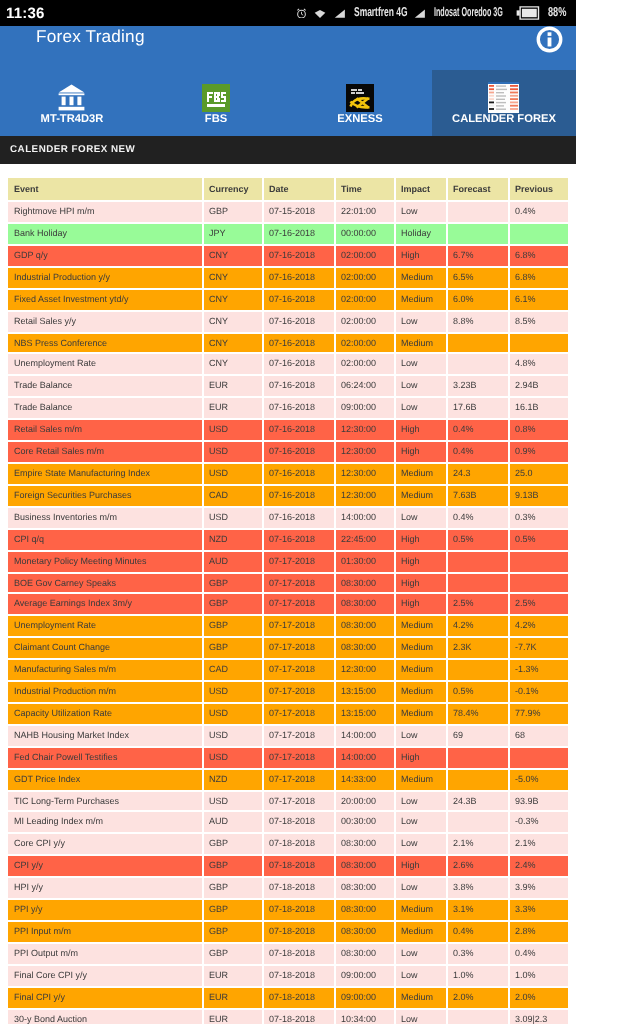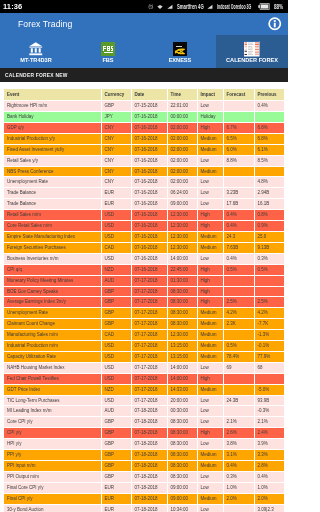--- a/index.html
+++ b/index.html
@@ -14,21 +14,21 @@
   .sb-time{font-weight:bold;letter-spacing:.1px;}
   .sb-right{margin-left:auto;display:flex;align-items:center;gap:3.6px;}
   .sb-text{font-size:6.4px;font-weight:bold;color:#e6e6e6;display:inline-block;
            white-space:nowrap;overflow:visible;}
   .sb-text i{display:inline-block;transform-origin:left center;font-style:normal;}
   #c1 i{transform:scaleX(0.66);} #c2 i{transform:scaleX(0.56);}
   #c1{width:27px;} #c2{width:38px;} #bpct{width:11px;}
   #bpct i{transform:scaleX(0.72);}
 
   
-  .appbar{height:22px;background:#3272bd;display:flex;align-items:center;
+  .appbar{height:22px;background:#3272bd;display:flex;align-items:flex-start;
           padding:0 6.5px 0 18px;box-sizing:border-box;}
   .appbar-title{color:#fff;font-size:8.6px;font-weight:normal;letter-spacing:.1px;}
   .appbar-actions{margin-left:auto;display:flex;align-items:center;}
 
   
   .tabs{height:33px;background:#3272bd;display:flex;}
   .tab{flex:1;display:flex;flex-direction:column;align-items:center;justify-content:center;
        gap:1.2px;box-sizing:border-box;padding-top:2px;}
   .tab.active{background:#2b5c92;}
   .tab-label{color:#fff;font-size:5.6px;font-weight:bold;letter-spacing:0px;white-space:nowrap;}

